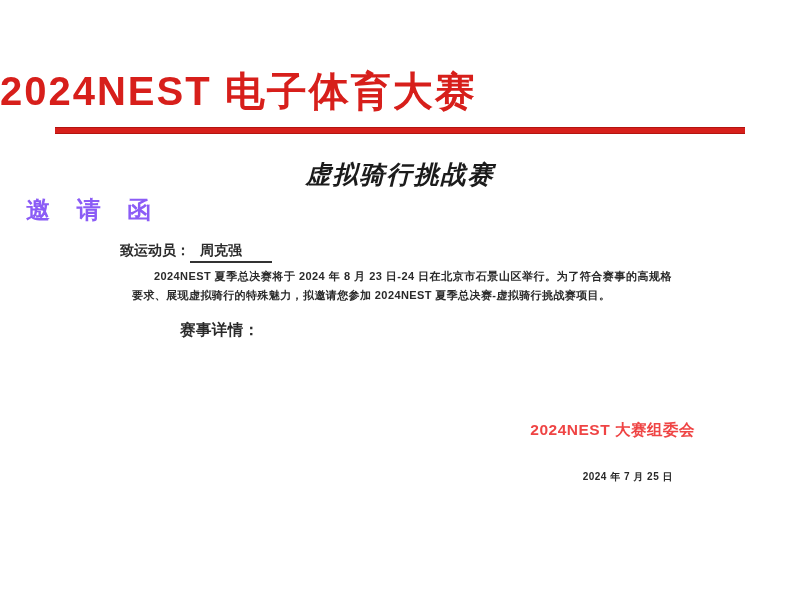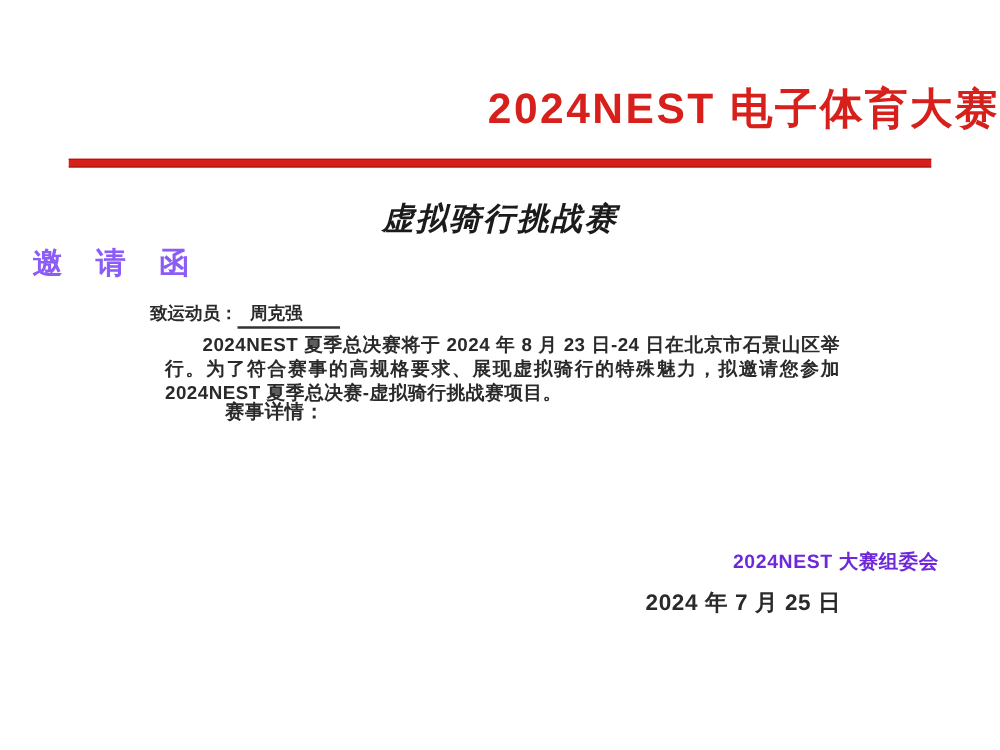--- a/index.html
+++ b/index.html
@@ -6,22 +6,22 @@
   .page{
     position:relative;
     width:800px;height:600px;
     background:#ffffff;
     overflow:hidden;
     font-family:"Liberation Sans", sans-serif;
     color:#232323;
   }
   .title{
     position:absolute;top:64px;left:0;width:100%;
-    margin:0;text-align:right;
-    font-size:34px;font-weight:700;letter-spacing:2px;
+    margin:0;text-align:left;
+    font-size:40px;font-weight:700;letter-spacing:2px;
     color:#d71f1b;
   }
   .rule{
     position:absolute;top:127px;left:55px;width:690px;height:5px;
     background:#d71f1b;
     border-top:1px solid #b31410;border-bottom:1px solid #b31410;
   }
   .sub-event{
     position:absolute;top:158px;left:0;width:100%;
     text-align:center;
@@ -41,43 +41,43 @@
     font-size:14px;font-weight:600;color:#2a2a2a;
   }
   .recipient .name{
     display:inline-block;
     padding:0 30px 1px 10px;
     border-bottom:2px solid #333333;
   }
   .para{
     position:absolute;top:267px;left:132px;width:540px;
     margin:0;
-    font-size:15px;line-height:19px;font-weight:600;
+    font-size:11px;line-height:19px;font-weight:600;
     text-indent:2em;text-align:justify;
     letter-spacing:0.4px;
     color:#2a2a2a;
   }
   .details{
     position:absolute;top:321px;left:180px;
     font-size:15.5px;line-height:18px;font-weight:600;
     letter-spacing:0.4px;
     color:#2a2a2a;
   }
   .sig-org{
-    position:absolute;top:439px;left:0;width:100%;
-    box-sizing:border-box;padding-right:49px;
+    position:absolute;top:420px;left:0;width:100%;
+    box-sizing:border-box;padding-right:105px;
     text-align:right;
     font-size:15.5px;font-weight:600;letter-spacing:0.5px;
-    color:#6d28d9;
+    color:#ef4444;
   }
   .sig-date{
     position:absolute;top:470px;left:0;width:100%;
     box-sizing:border-box;padding-right:127px;
     text-align:right;
-    font-size:18px;font-weight:600;letter-spacing:0.5px;
+    font-size:10px;font-weight:600;letter-spacing:0.5px;
     color:#2a2a2a;
   }
 </style>
 </head>
 <body>
 
 <div class="page">
 
   <h1 class="title">2024NEST 电子体育大赛</h1>
 

